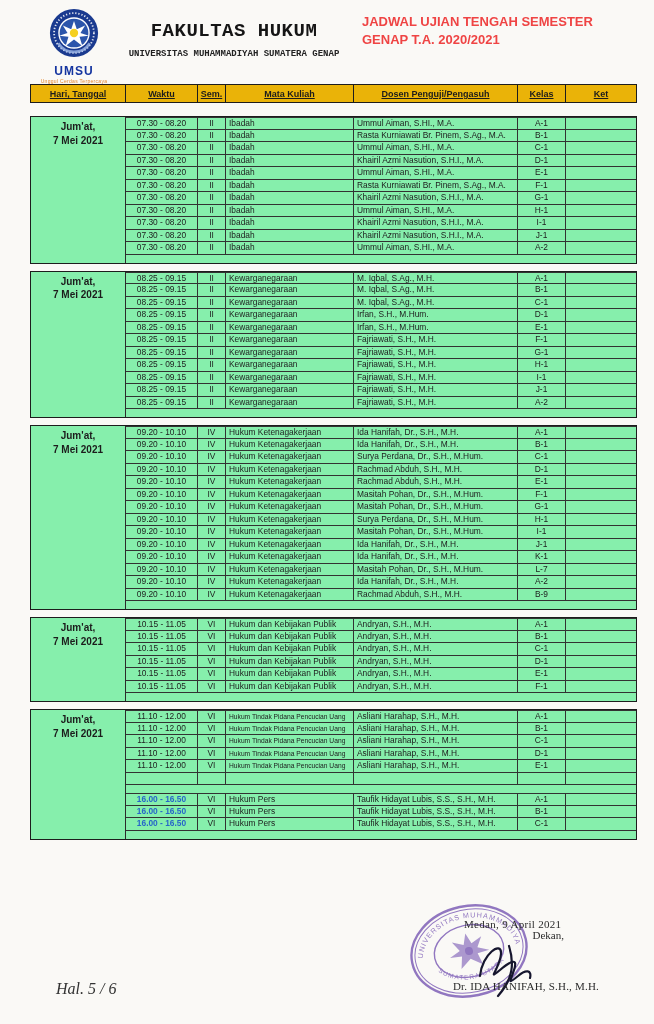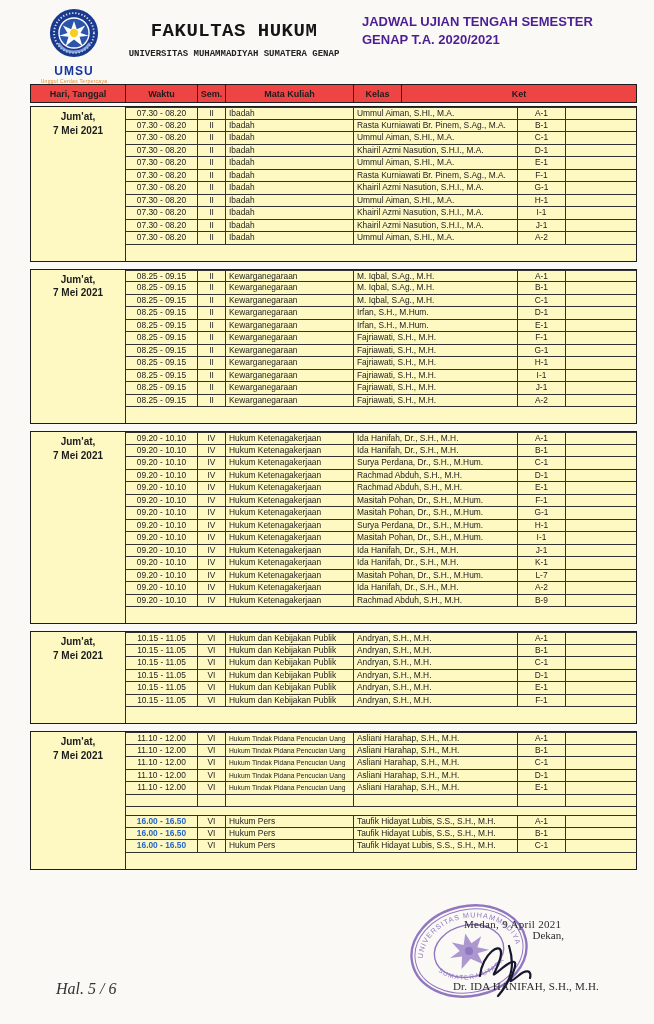--- a/index.html
+++ b/index.html
@@ -12,35 +12,35 @@
     overflow:hidden;
   }
   
   .doc-header { position:relative; height:84px; }
   .logo-wrap { position:absolute; left:34px; top:8px; width:80px; text-align:center; }
   .logo-acronym { font-size:12px; font-weight:bold; color:#1535a0; letter-spacing:1px; line-height:1; margin-top:3px; }
   .logo-tagline { font-size:5px; color:#e5862a; letter-spacing:.3px; margin-top:1px; white-space:nowrap; overflow:hidden; }
   .faculty-block { position:absolute; left:116px; top:20px; width:236px; text-align:center;font-family:Liberation Mono, monospace; }
   .faculty-name { font-size:19px; font-weight:bold; letter-spacing:.5px; color:#151515; }
   .university-name { font-size:9px; font-weight:bold; margin-top:7px; color:#222; }
-  .title-block { position:absolute; left:362px; top:13px; width:285px; font-size:13px; font-weight:bold; line-height:1.4; color:#4c1d95; }
+  .title-block { position:absolute; left:362px; top:13px; width:285px; font-size:13px; font-weight:bold; line-height:1.4; color:#ef4444; }
   
   .schedule { margin-left:30px; width:607px; }
-  .thead { display:flex; border:1.5px solid #1d1d1d; background:#ef4444; margin-bottom:3px; }
+  .thead { display:flex; border:1.5px solid #1d1d1d; background:#eab308; margin-bottom:13px;text-decoration:underline; }
   .thead .hcell {
     font-size:9px; font-weight:bold; text-align:center; padding:4px 1px 3px;
     border-right:1px solid #1d1d1d; white-space:nowrap; overflow:hidden;
   }
   .thead .hcell:last-child { border-right:none; }
   .w-hari{width:95px;} .w-waktu{width:72px;} .w-sem{width:28px;} .w-mk{width:128px;}
   .w-dosen{width:164px;} .w-kelas{width:48px;} .w-ket{flex:1;}
-  .block { display:flex; border:1.5px solid #1d1d1d; margin-bottom:7px; background:#fef9c3; }
+  .block { display:flex; border:1.5px solid #1d1d1d; margin-bottom:7px; background:#86efac; }
   .day-col { width:95px; border-right:1px solid #2b2b2b; text-align:center; padding-top:3px;
              font-size:10px; font-weight:bold; line-height:1.35; }
-  .rows-col { flex:1; padding-bottom:16px; }
+  .rows-col { flex:1; padding-bottom:8px; }
   .row { display:flex; }
   .row .cell {
     height:12.5px; font-size:8.4px; line-height:11.5px;
     border-right:1px solid #323232; border-bottom:1px solid #323232; border-top:1px solid #323232;
     padding:0 3px; white-space:nowrap; overflow:hidden;
   }
   .row + .row .cell { border-top:none; }
   .row-gap { height:8px; }
   .row-gap + .row .cell { border-top:1px solid #323232; }
   .row .cell:last-child { border-right:none; }
@@ -90,20 +90,21 @@
     <div>GENAP T.A. 2020/2021</div>
   </div>
 </div>
 
 <div class="schedule">
   <div class="thead">
     <div class="hcell w-hari">Hari, Tanggal</div>
     <div class="hcell w-waktu">Waktu</div>
     <div class="hcell w-sem">Sem.</div>
     <div class="hcell w-mk">Mata Kuliah</div>
+    <div class="hcell w-dosen">Dosen Penguji/Pengasuh</div>
     <div class="hcell w-kelas">Kelas</div>
     <div class="hcell w-ket">Ket</div>
   </div>
   <div id="blocks-host">
       <div class="block">
         <div class="day-col">
           <div class="day-line">Jum'at,</div>
           <div class="day-line">7 Mei 2021</div>
         </div>
         <div class="rows-col">

